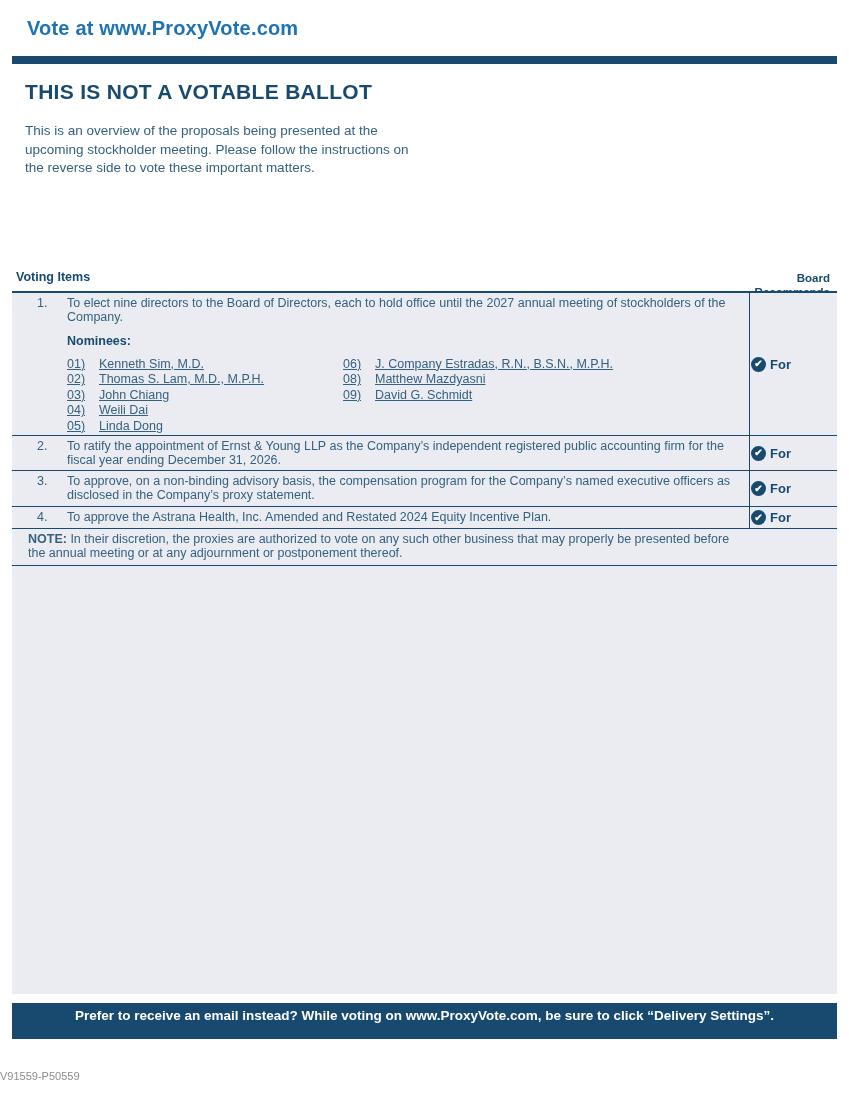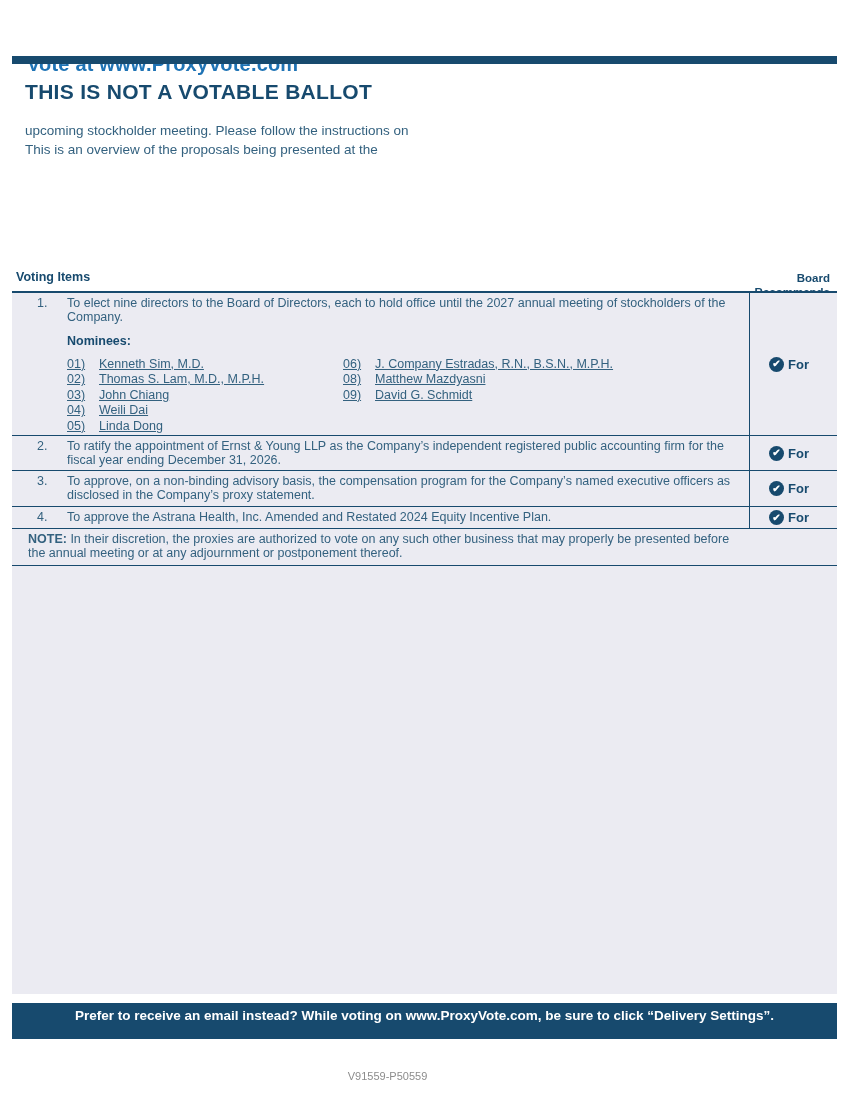--- a/index.html
+++ b/index.html
@@ -6,70 +6,71 @@
     --blue:#1E73B5;
     --navy:#174A6E;
     --slate:#33617F;
     --table-bg:#EBEBF2;
     --gray:#8C8C8C;
   }
   *{margin:0;padding:0;box-sizing:border-box;}
   body{background:#fff;font-family:"Liberation Sans", sans-serif;}
   .page{position:relative;width:849px;height:1100px;background:#fff;overflow:hidden;}
 
-  .vote-header{position:absolute;left:27px;top:17px;font-size:20px;font-weight:bold;color:var(--blue);letter-spacing:.2px;margin-top:36px;}
+  .vote-header{position:absolute;left:27px;top:17px;font-size:20px;font-weight:bold;color:var(--blue);letter-spacing:.2px;}
   .top-bar{position:absolute;left:12px;top:56px;width:825px;height:8px;background:var(--navy);}
 
   .ballot-title{position:absolute;left:25px;top:80px;font-size:21px;font-weight:bold;color:var(--navy);letter-spacing:.3px;}
   .intro{position:absolute;left:25px;top:122px;width:440px;font-size:13.5px;line-height:18.5px;color:var(--slate);}
 
   .items-header{position:absolute;left:16px;top:270px;font-size:12.5px;font-weight:bold;color:var(--navy);}
   .recommends-header{position:absolute;right:19px;top:256px;width:86px;font-size:11.5px;line-height:13.5px;font-weight:bold;color:var(--navy);text-align:right;margin-top:16px;}
 
   .voting-table{position:absolute;left:12px;top:291px;width:825px;background:var(--table-bg);border-top:2px solid var(--navy);}
   .vrow{display:flex;border-bottom:1.5px solid var(--navy);}
   .vrow-main{flex:1 1 auto;display:flex;padding:4px 10px 0 0;font-size:12.5px;line-height:13.5px;color:var(--slate);min-width:0;}
   .vrow-num{flex:0 0 30px;margin-left:25px;}
   .vrow-text{flex:1 1 auto;min-width:0;}
-  .vrow-rec{flex:0 0 88px;border-left:1.5px solid var(--navy);display:flex;align-items:center;padding-left:19px;}
+  .vrow-rec{flex:0 0 88px;border-left:1.5px solid var(--navy);display:flex;align-items:center;padding-left:1px;}
   .row-1{height:143px;}
   .row-2{height:35px;}
   .row-3{height:36px;}
   .row-4{height:22px;}
   .note-row{height:37px;border-bottom:1.5px solid var(--navy);padding:4px 91px 0 16px;font-size:12.5px;line-height:13.5px;color:var(--slate);}
   .note-label{font-weight:bold;}
   .table-filler{height:428px;}
 
   .check-icon{width:15px;height:15px;border-radius:50%;background:var(--navy);color:#fff;display:inline-flex;align-items:center;justify-content:center;flex:0 0 15px;margin-right:4px;}
   .check-icon::before{content:"\2714";font-size:10px;font-weight:bold;line-height:1;}
   .rec-label{font-size:13px;font-weight:bold;color:var(--navy);}
 
   .nominees-label{margin-top:11px;font-weight:bold;color:var(--navy);}
   .nominee-cols{display:flex;margin-top:8px;text-decoration:underline;}
   .nominee-col1{flex:0 0 276px;}
   .nominee-col2{flex:1 1 auto;}
   .nominee{display:flex;line-height:15.5px;}
   .nom-num{flex:0 0 32px;}
 
   .footer-bar{position:absolute;left:12px;top:1003px;width:825px;height:36px;background:var(--navy);color:#fff;font-size:13.5px;font-weight:bold;text-align:center;line-height:26px;}
-  .control-number{position:absolute;left:0;top:1070px;width:727px;text-align:center;font-size:11px;color:var(--gray);padding-left:48px;}
+  .control-number{position:absolute;left:0;top:1070px;width:727px;text-align:left;font-size:11px;color:var(--gray);}
 </style>
 </head>
 <body>
 
 <div class="page">
 
   <div class="vote-header">Vote at www.ProxyVote.com</div>
   <div class="top-bar"></div>
 
   <div class="ballot-title">THIS IS NOT A VOTABLE BALLOT</div>
 
   <div class="intro">
+    <div>This is an overview of the proposals being presented at the</div>
     <div>upcoming stockholder meeting. Please follow the instructions on</div>
-    <div>This is an overview of the proposals being presented at the</div>
+    <div>the reverse side to vote these important matters.</div>
   </div>
 
   <div class="items-header">Voting Items</div>
   <div class="recommends-header">Board Recommends</div>
 
   <div class="voting-table">
 
     <div class="vrow row-1">
       <div class="vrow-main">
         <span class="vrow-num">1.</span>

